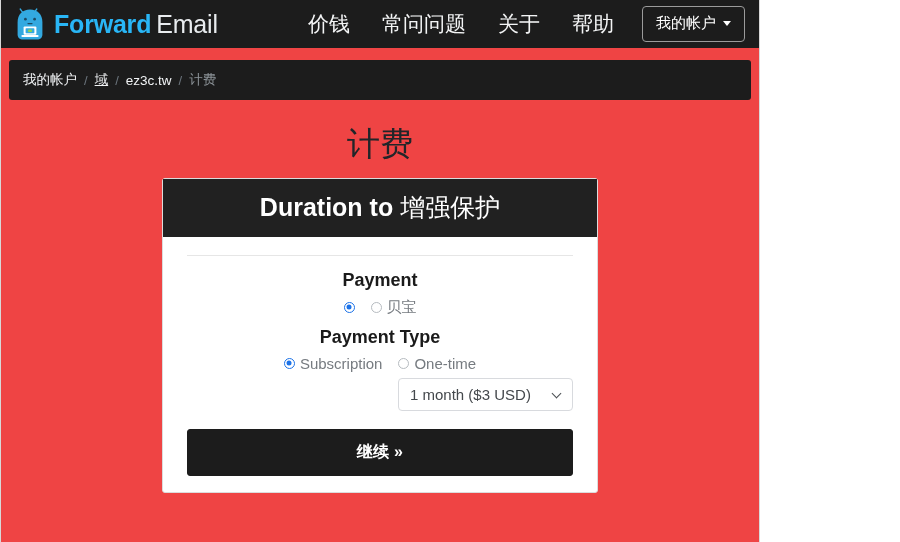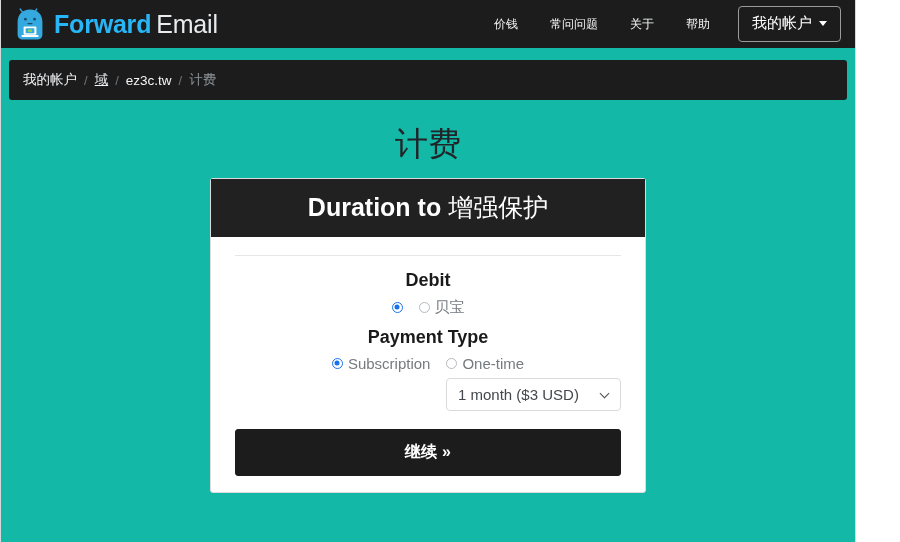--- a/index.html
+++ b/index.html
@@ -10,26 +10,26 @@
     width: 900px;
     height: 542px;
     overflow: hidden;
     background: #ffffff;
     font-family: "Liberation Sans", sans-serif;
     color: #212529;
     -webkit-font-smoothing: antialiased;
   }
   .page {
     position: relative;
-    width: 856px;
+    width: 760px;
     height: 542px;
     box-sizing: border-box;
     border-left: 1px solid #d8d8d8;
     border-right: 1px solid #d8d8d8;
-    background: #14b8a6;
+    background: #ef4444;
     overflow: hidden;
   }
 
   
   .navbar {
     height: 48px;
     background: #1c1c1c;
     display: flex;
     align-items: center;
     padding: 0 14px 0 14px;
@@ -63,21 +63,21 @@
     margin-left: 5px;
   }
   .nav-right {
     margin-left: auto;
     display: flex;
     align-items: center;
     gap: 0px;
   }
   .nav-link {
     color: #f3f4f5;
-    font-size: 12px;
+    font-size: 21px;
     text-decoration: none;
     padding: 6px 16px;
     white-space: nowrap;
   }
   .nav-account {
     margin-left: 12px;
     color: #ffffff;
     font-size: 15px;
     border: 1px solid #9b9b9b;
     border-radius: 4px;
@@ -339,21 +339,21 @@
   <div class="card">
 
     <div class="card-header">
       <span>Duration to </span><span class="hl">增强保护</span>
     </div>
 
     <div class="card-body">
 
       <hr class="divider">
 
-      <div class="section-label">Debit</div>
+      <div class="section-label">Payment</div>
       <div class="radio-row">
         <label class="radio-opt">
           <span class="radio-dot checked"></span>
         </label>
         <label class="radio-opt">
           <span class="radio-dot"></span>
           <span>贝宝</span>
         </label>
       </div>
 

